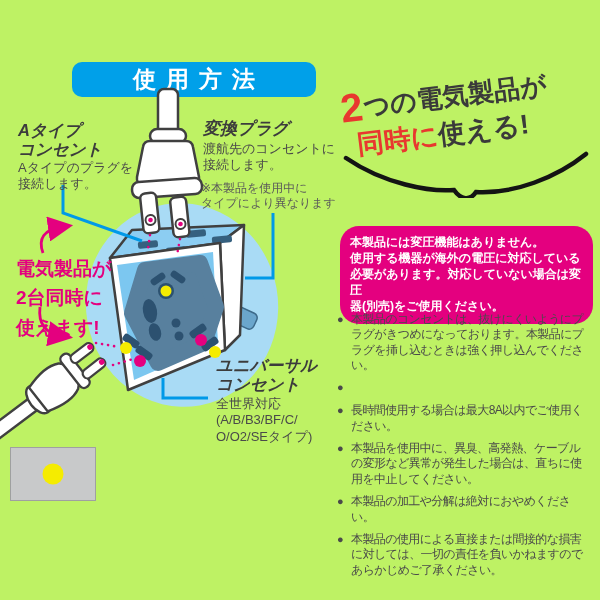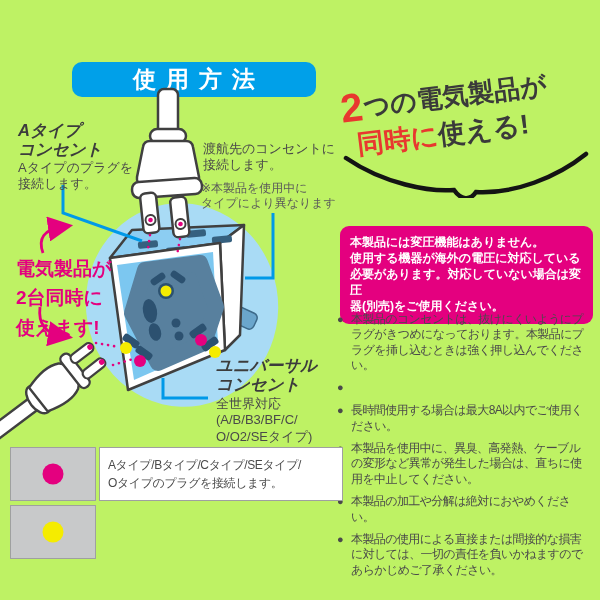--- a/index.html
+++ b/index.html
@@ -29,21 +29,21 @@
   
   #headline{left:338px;top:88px;width:258px;transform:rotate(-7deg);transform-origin:left top;
             font-weight:bold;line-height:1.05;}
   #headline .red{color:#e8382f;}
   #headline .dark{color:#3a3a3a;}
   #headline-l1 .num{font-size:40px;vertical-align:-4px;margin-right:1px;}
   #headline-l1 .txt{font-size:26px;}
   #headline-l2{margin-left:12px;margin-top:3px;font-size:27px;}
 
   
-  #warning-box{left:340px;top:226px;width:233px;background:#e4007f;border-radius:9px;
+  #warning-box{left:340px;top:226px;width:233px;background:#e4007f;border-radius:19px;
                padding:9px 10px;color:#fff;font-weight:bold;font-size:12px;line-height:1.33;}
 
   
   #bullets{left:337px;top:312px;width:254px;}
   .bullet{display:flex;margin-bottom:7px;font-size:12px;line-height:1.28;color:#4a4a4a;
           letter-spacing:-0.6px;}
   .bullet .mark{flex:0 0 14px;font-size:11px;line-height:1.45;color:#4a4a4a;}
 
   
   #legend{left:10px;top:447px;}
@@ -160,20 +160,21 @@
     <g stroke="#e4007f" stroke-width="2.8" fill="none">
       <path d="M43,168 Q35,146 62,142" marker-end="url(#ah)"></path>
       <path d="M40,222 Q37,247 62,251" marker-end="url(#ah)"></path>
     </g>
   </svg>
 
   <div id="a-outlet-title" class="abs lbl-title pre">Aタイプ
 コンセント</div>
   <div id="a-outlet-desc" class="abs lbl-desc pre">Aタイプのプラグを
 接続します。</div>
+  <div id="conv-title" class="abs lbl-title">変換プラグ</div>
   <div id="conv-desc" class="abs lbl-desc pre">渡航先のコンセントに
 接続します。</div>
   <div id="conv-note" class="abs lbl-note pre">※本製品を使用中に
 タイプにより異なります</div>
   <div id="two-note" class="abs pre">電気製品が
 2台同時に
 使えます!</div>
   <div id="uni-title" class="abs lbl-title pre">ユニバーサル
 コンセント</div>
   <div id="uni-desc" class="abs lbl-desc pre">全世界対応
@@ -220,28 +221,19 @@
     <div class="bullet">
         <span class="mark">●</span>
         <span>本製品の使用による直接または間接的な損害に対しては、一切の責任を負いかねますのであらかじめご了承ください。</span>
       </div>
   </div>
 
   <div id="legend" class="abs">
     <div class="legend-row">
       <div class="legend-dot-cell">
         <svg width="22" height="22" viewBox="0 0 22 22">
-          <circle cx="11" cy="11" r="10.5" fill="#e4007f"></circle>
-        </svg>
-      </div>
-      <div class="legend-text-cell pre">Aタイプ/Bタイプ/Cタイプ/SEタイプ/
-Oタイプのプラグを接続します。</div>
-    </div>
-    <div class="legend-row">
-      <div class="legend-dot-cell">
-        <svg width="22" height="22" viewBox="0 0 22 22">
           <circle cx="11" cy="11" r="10.5" fill="#f5ec00"></circle>
         </svg>
       </div>
     </div>
   </div>
 
 </div>
 
 </body></html>

